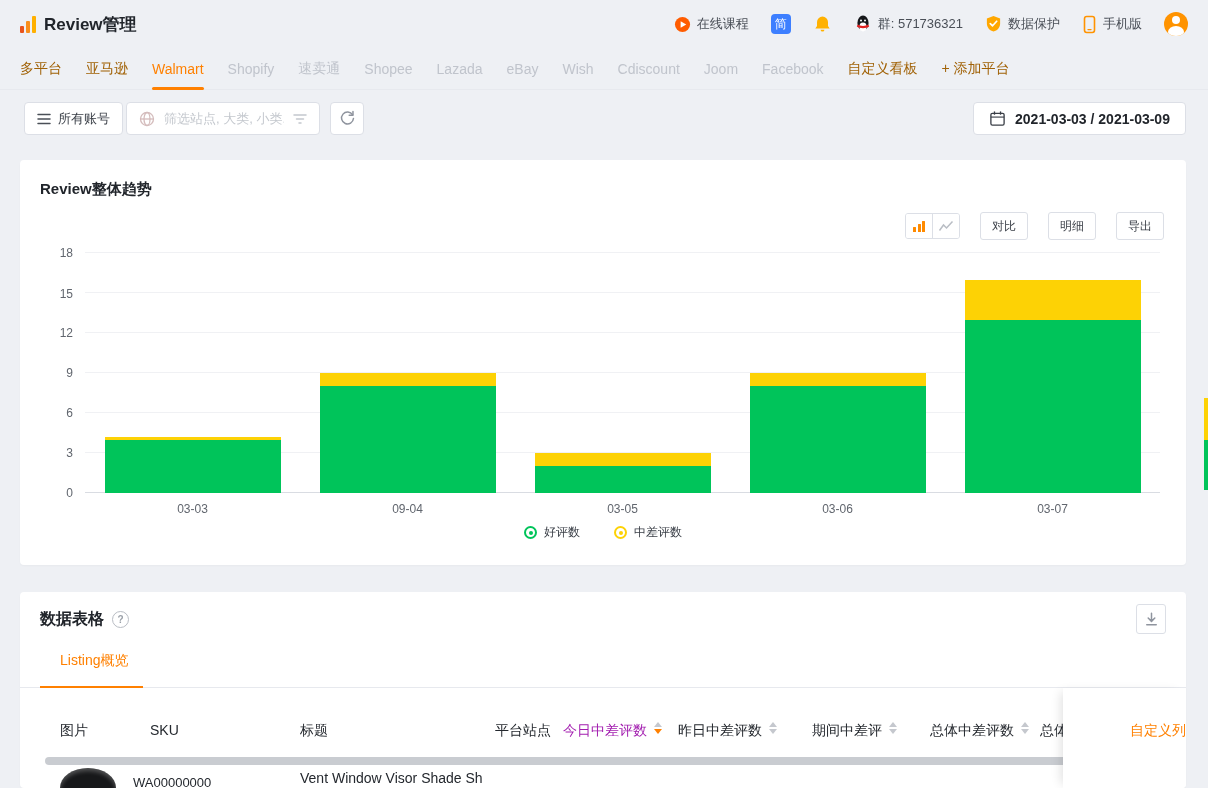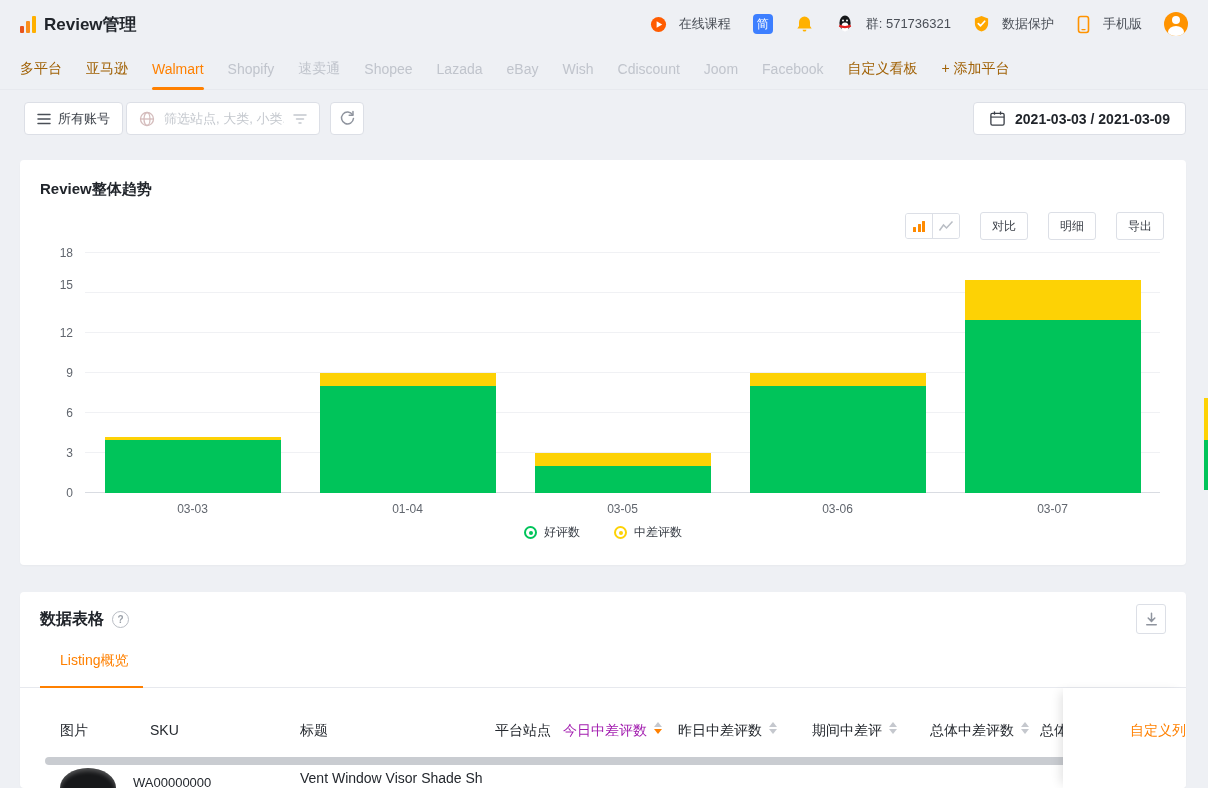--- a/index.html
+++ b/index.html
@@ -12,21 +12,21 @@
   
   .topbar{position:absolute;top:0;left:0;width:1208px;height:48px;display:flex;align-items:center;
           justify-content:space-between;padding:0 20px;box-sizing:border-box}
   .brand{display:flex;align-items:center;gap:8px;font-size:17px;font-weight:bold;color:#21252b}
   .logo-bars{display:flex;align-items:flex-end;gap:2px;height:17px}
   .logo-bars i{display:block;width:4px;border-radius:1px}
   .logo-bars i:nth-child(1){height:7px;background:#e8541c}
   .logo-bars i:nth-child(2){height:12px;background:#f98e1b}
   .logo-bars i:nth-child(3){height:17px;background:#ffb000}
   .topnav{display:flex;align-items:center;gap:22px;font-size:13px;color:#4a4f57}
-  .nav-item{display:flex;align-items:center;gap:12px;cursor:pointer}
+  .nav-item{display:flex;align-items:center;gap:6px;cursor:pointer}
   .lang-badge{width:20px;height:20px;background:#3d7fff;color:#fff;border-radius:4px;display:flex;
               align-items:center;justify-content:center;font-size:12px}
   .avatar{width:24px;height:24px;border-radius:50%;background:#ff9300;position:relative;overflow:hidden}
   .avatar::before{content:"";position:absolute;left:8px;top:4px;width:8px;height:8px;border-radius:50%;background:#fff}
   .avatar::after{content:"";position:absolute;left:4px;top:14px;width:16px;height:12px;border-radius:50%;background:#fff}
 
   
   .tabsrow{position:absolute;top:48px;left:0;width:1208px;height:42px;border-bottom:1px solid #e7e9ee;
            display:flex;align-items:stretch;gap:24px;padding:0 20px;box-sizing:border-box}
   .ptab{font-size:14px;color:#a16207;display:flex;align-items:center;position:relative;cursor:pointer;white-space:nowrap}
@@ -254,32 +254,32 @@
         <div class="ylabel" style="bottom: -7px;">0</div>
         <div class="gridline" style="bottom: 40px;"></div>
         <div class="ylabel" style="bottom: 33px;">3</div>
         <div class="gridline" style="bottom: 80px;"></div>
         <div class="ylabel" style="bottom: 73px;">6</div>
         <div class="gridline" style="bottom: 120px;"></div>
         <div class="ylabel" style="bottom: 113px;">9</div>
         <div class="gridline" style="bottom: 160px;"></div>
         <div class="ylabel" style="bottom: 153px;">12</div>
         <div class="gridline" style="bottom: 200px;"></div>
-        <div class="ylabel" style="bottom: 201px; margin-top: 16px;">15</div>
+        <div class="ylabel" style="bottom: 192px; margin-top: 16px;">15</div>
         <div class="gridline" style="bottom: 240px;"></div>
         <div class="ylabel" style="bottom: 233px;">18</div>
         <div class="slot" style="left: 0px; width: 215px;">
           <div class="seg" style="bottom: 0px; height: 53.3333px; background: rgb(0, 196, 90);"></div>
           <div class="seg" style="bottom: 53.3333px; height: 3px; background: rgb(253, 210, 5);"></div>
           <div class="xlabel">03-03</div>
         </div>
         <div class="slot" style="left: 215px; width: 215px;">
           <div class="seg" style="bottom: 0px; height: 106.667px; background: rgb(0, 196, 90);"></div>
           <div class="seg" style="bottom: 106.667px; height: 13.3333px; background: rgb(253, 210, 5);"></div>
-          <div class="xlabel">01-04</div>
+          <div class="xlabel">09-04</div>
         </div>
         <div class="slot" style="left: 430px; width: 215px;">
           <div class="seg" style="bottom: 0px; height: 26.6667px; background: rgb(0, 196, 90);"></div>
           <div class="seg" style="bottom: 26.6667px; height: 13.3333px; background: rgb(253, 210, 5);"></div>
           <div class="xlabel">03-05</div>
         </div>
         <div class="slot" style="left: 645px; width: 215px;">
           <div class="seg" style="bottom: 0px; height: 106.667px; background: rgb(0, 196, 90);"></div>
           <div class="seg" style="bottom: 106.667px; height: 13.3333px; background: rgb(253, 210, 5);"></div>
           <div class="xlabel">03-06</div>

